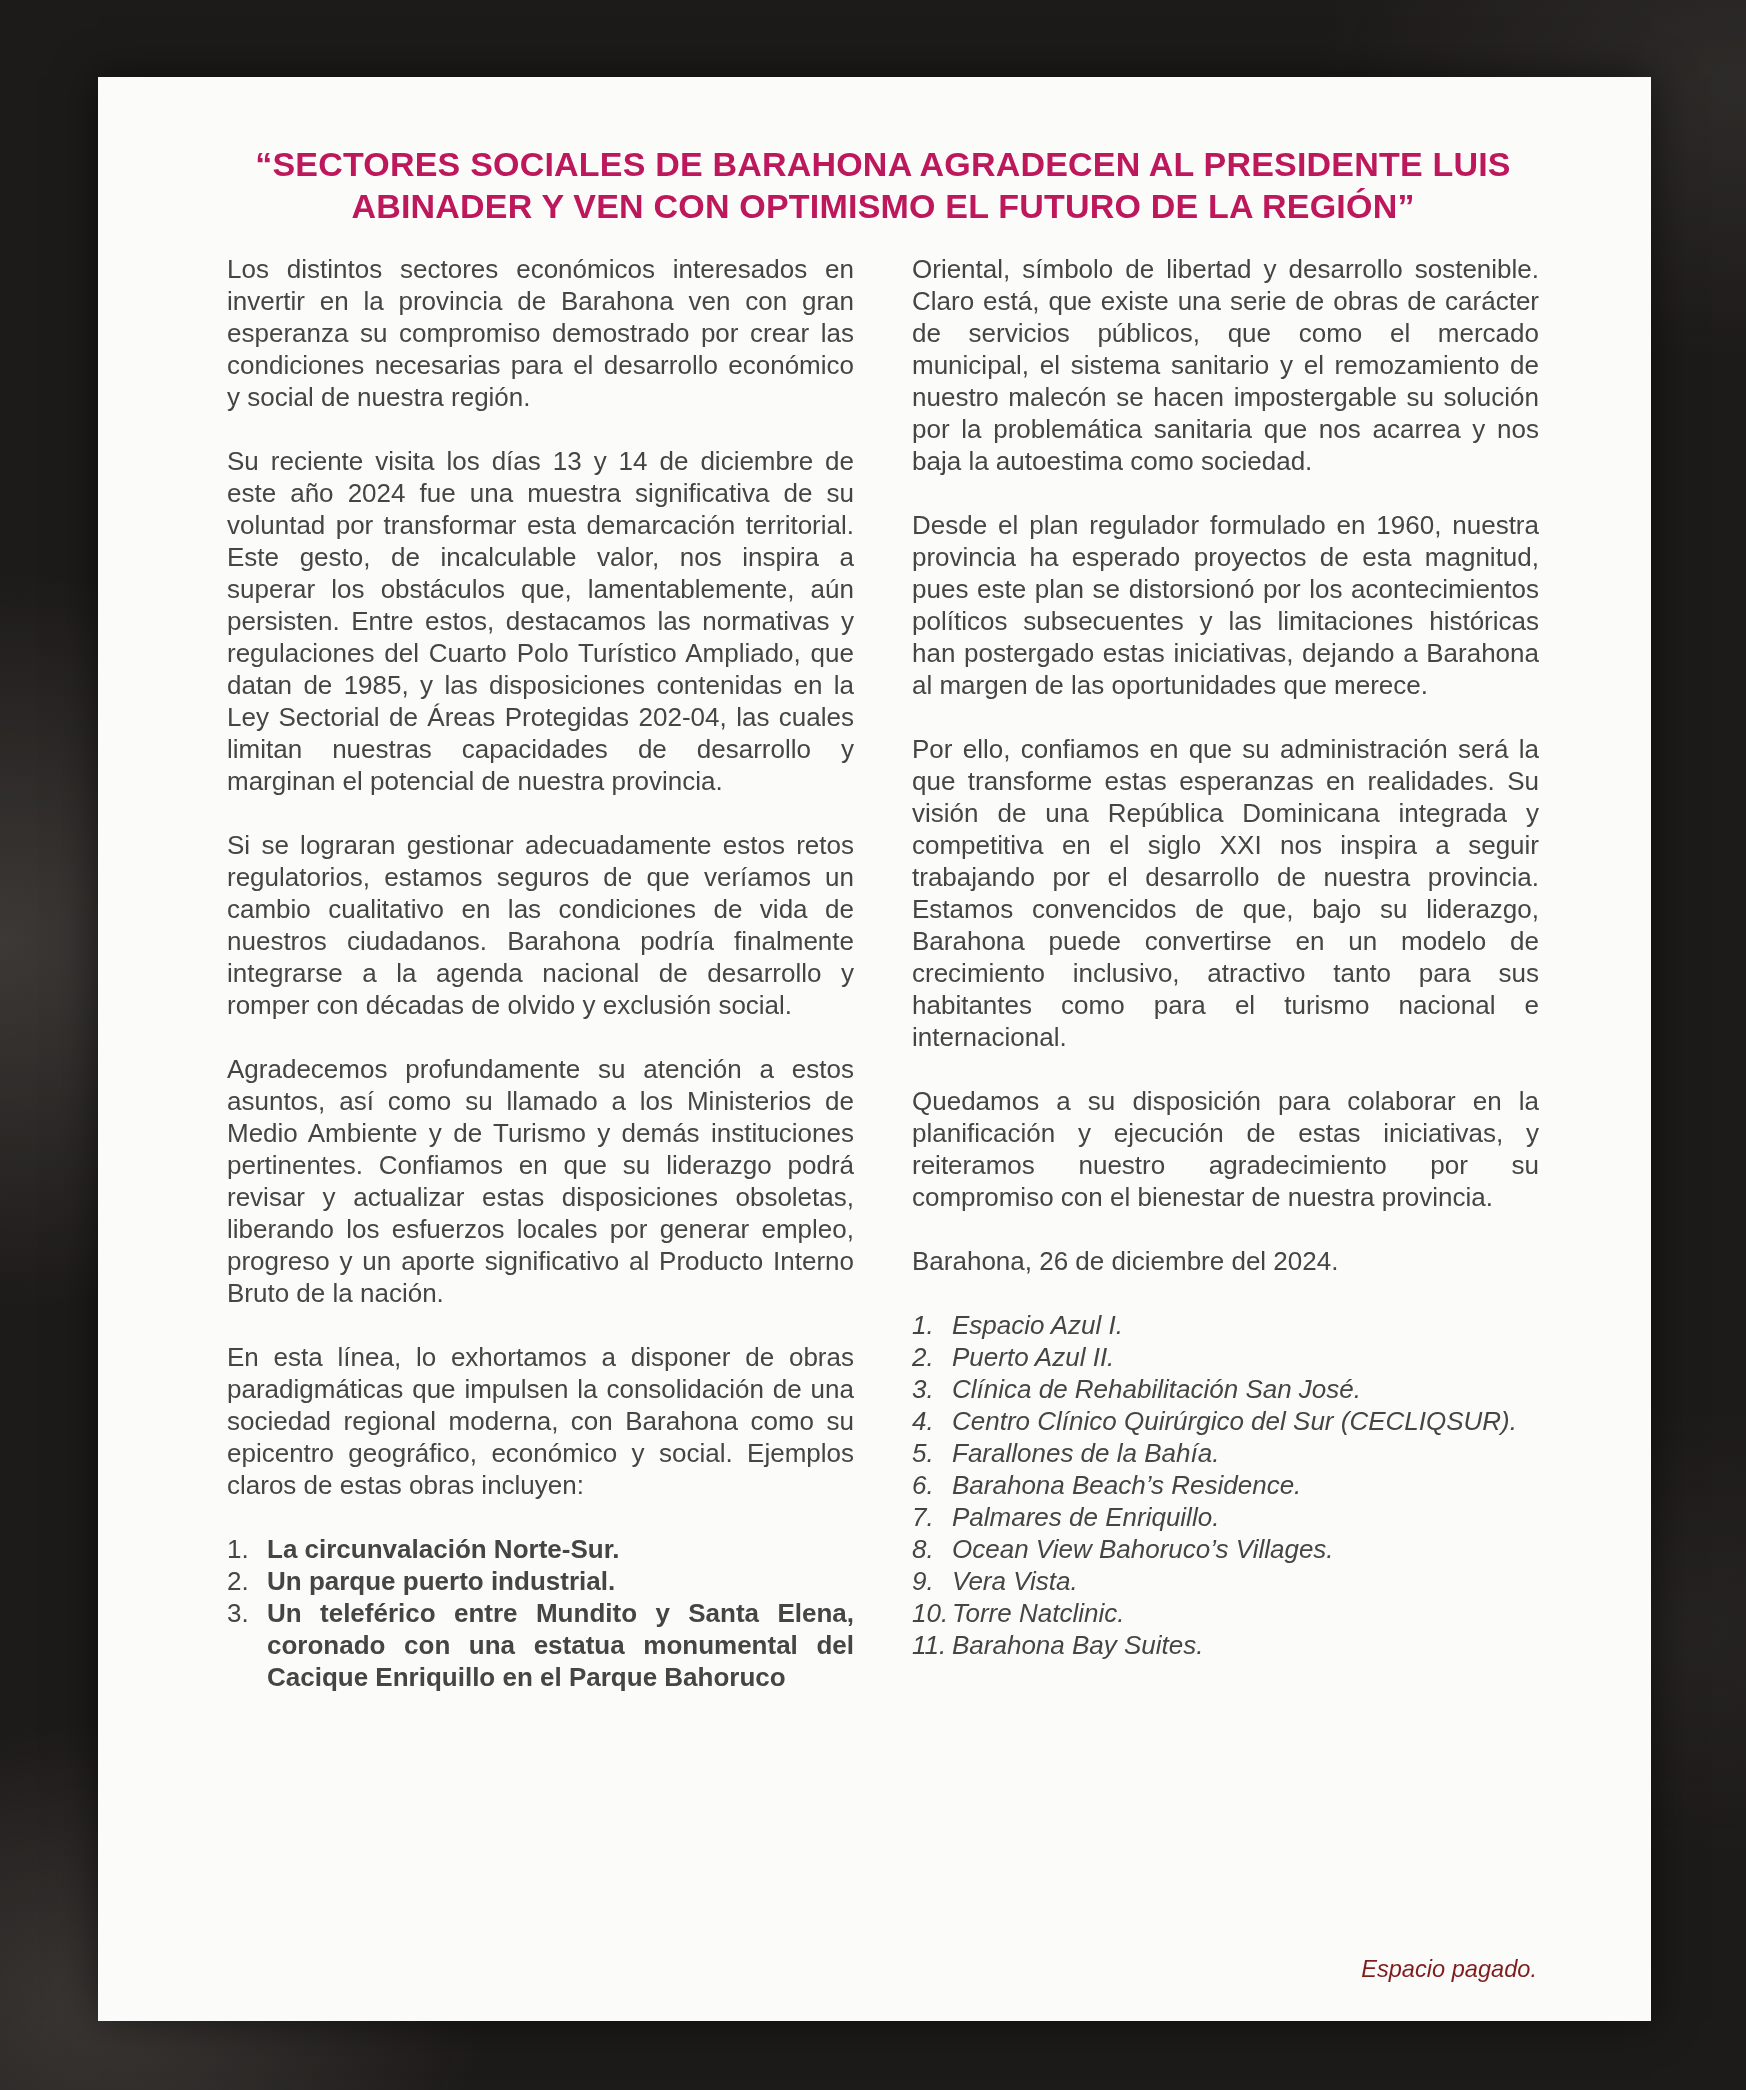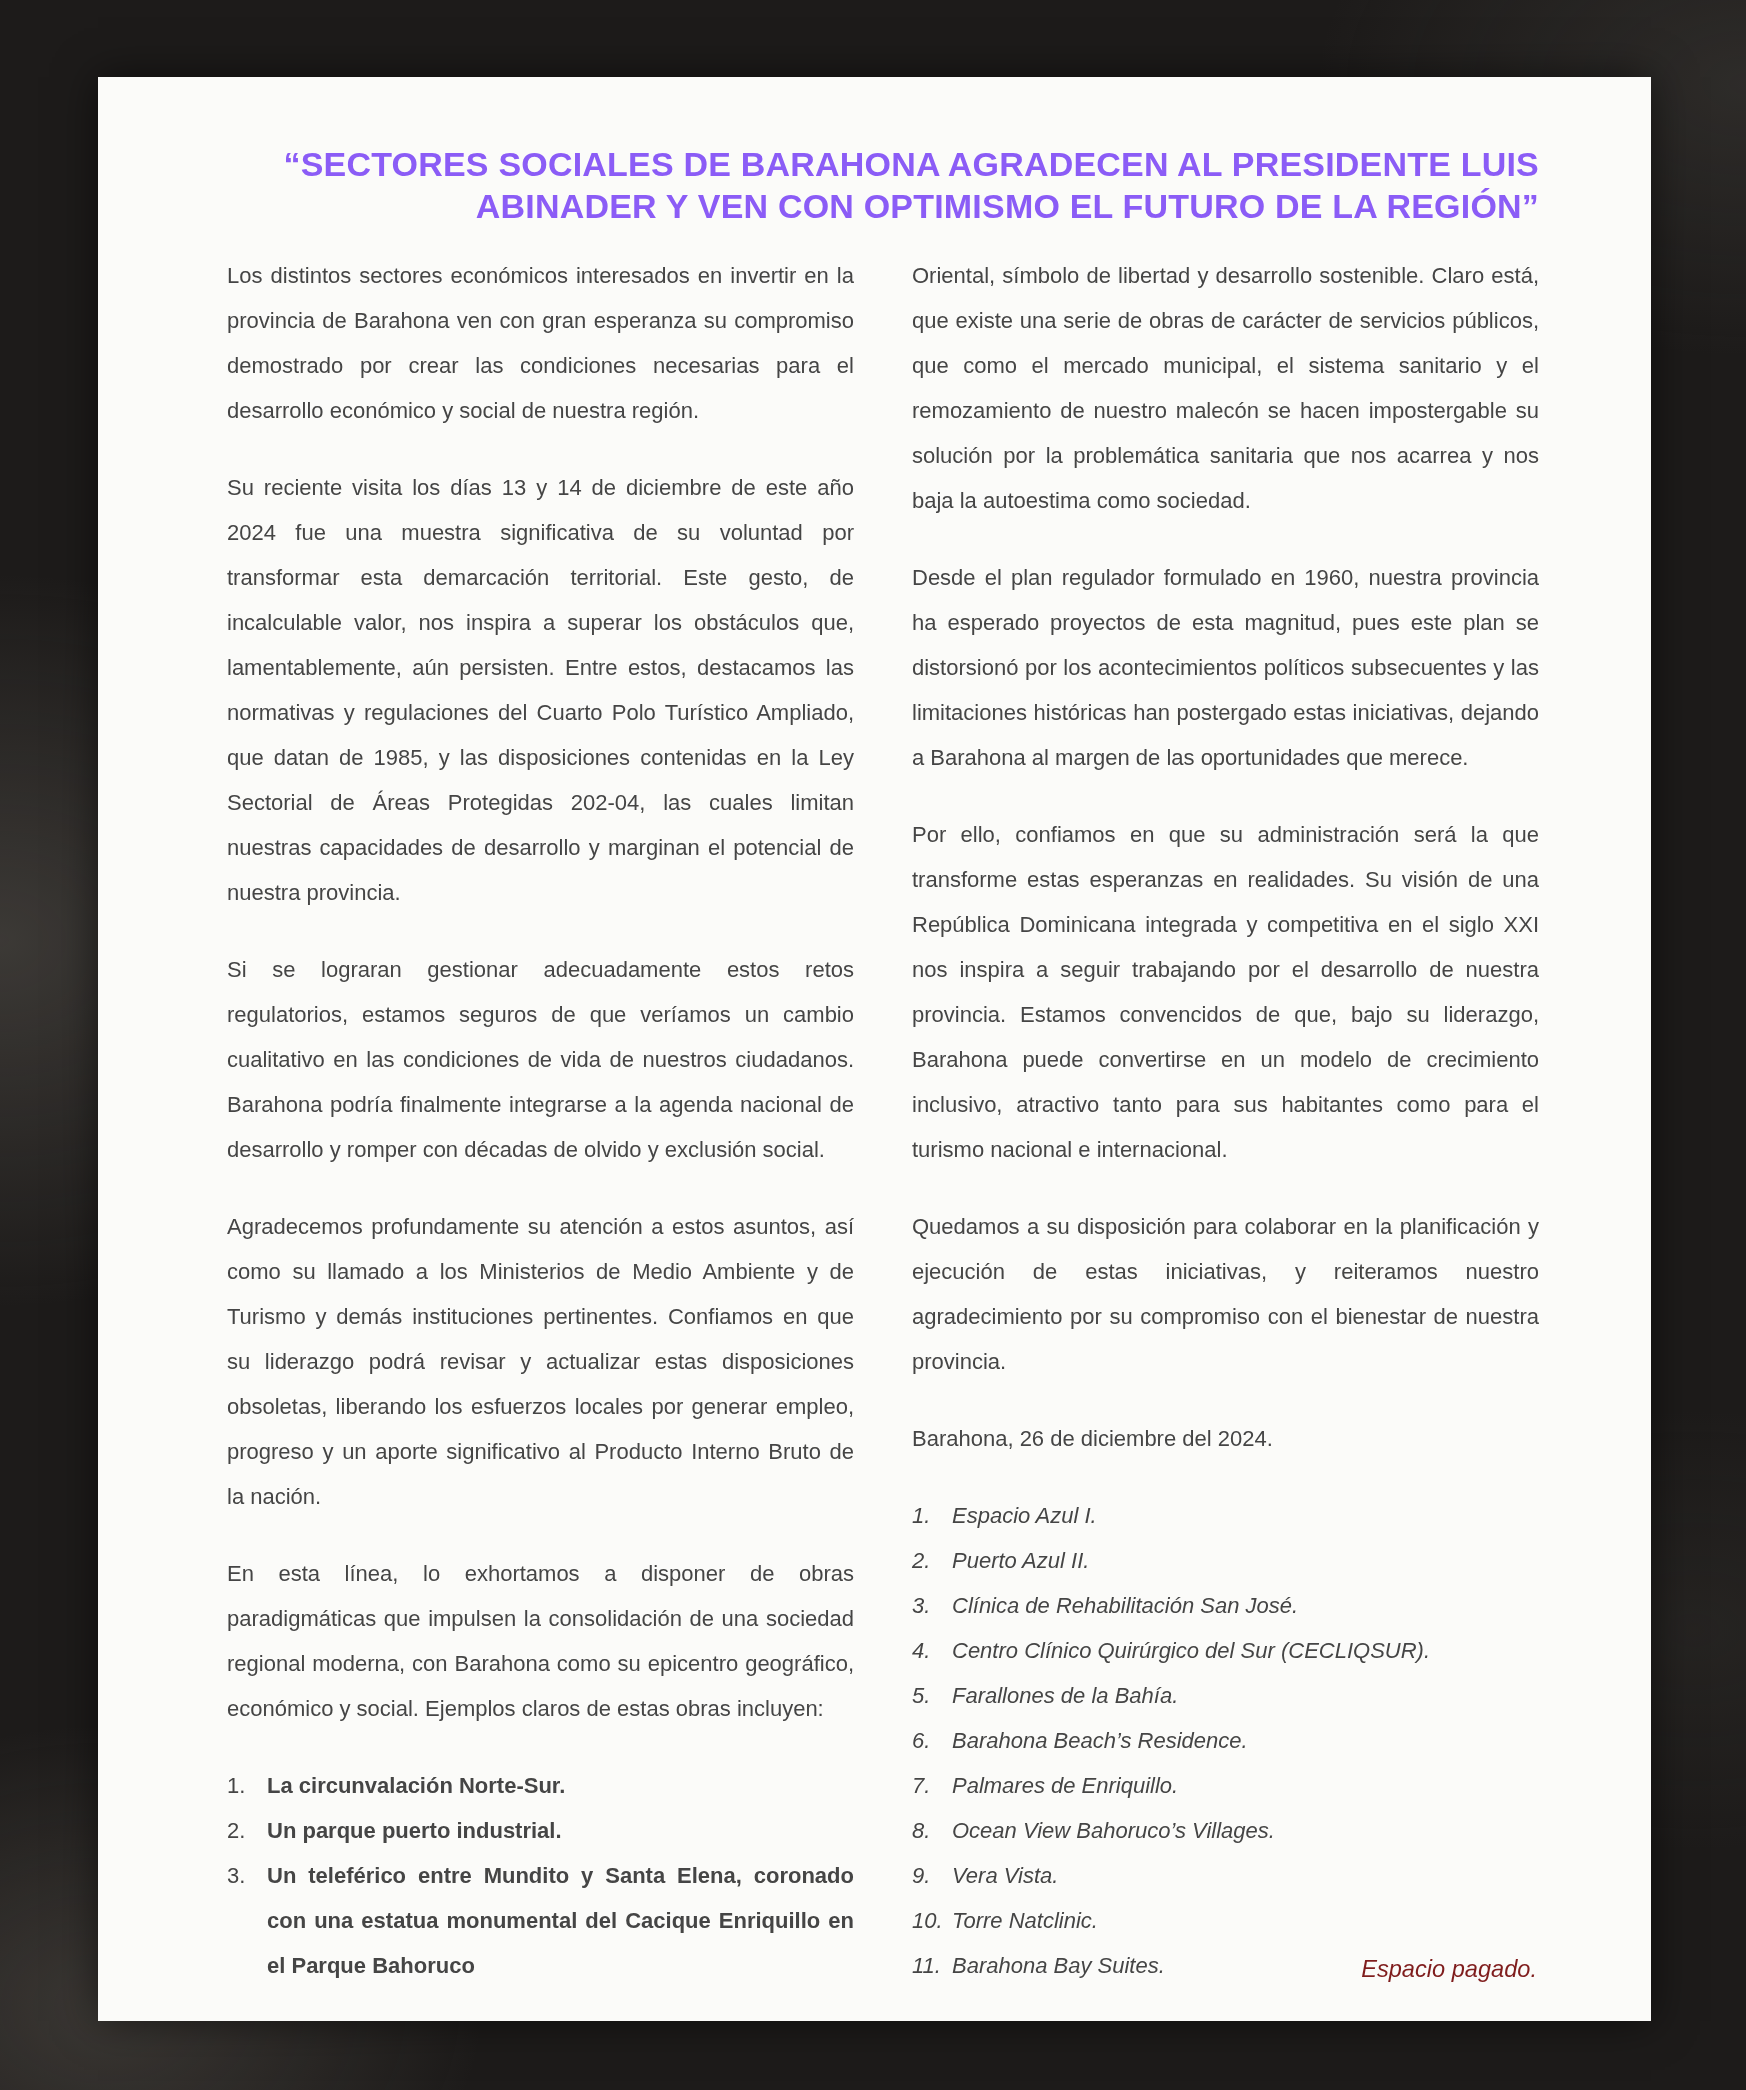--- a/index.html
+++ b/index.html
@@ -28,33 +28,33 @@
     background: #fbfbf9;
     box-shadow: 0 0 40px rgba(0,0,0,0.55);
     box-sizing: border-box;
     padding: 66px 112px 0 129px;
     color: #454545;
   }
   .doc-title {
     font-size: 34px;
     line-height: 42px;
     font-weight: bold;
-    color: #8b5cf6;
-    text-align: right;
+    color: #be185d;
+    text-align: center;
     letter-spacing: 0.2px;
     margin: 0 0 26px 0;
   }
   .columns {
     display: flex;
     gap: 58px;
   }
   .col {
     flex: 1 1 0;
-    font-size: 22px;
-    line-height: 45px;
+    font-size: 26px;
+    line-height: 32px;
   }
   .para {
     margin: 0 0 32px 0;
     text-align: justify;
   }
   .date-line {
     margin: 0 0 32px 0;
     text-align: left;
   }
   .list-row {

